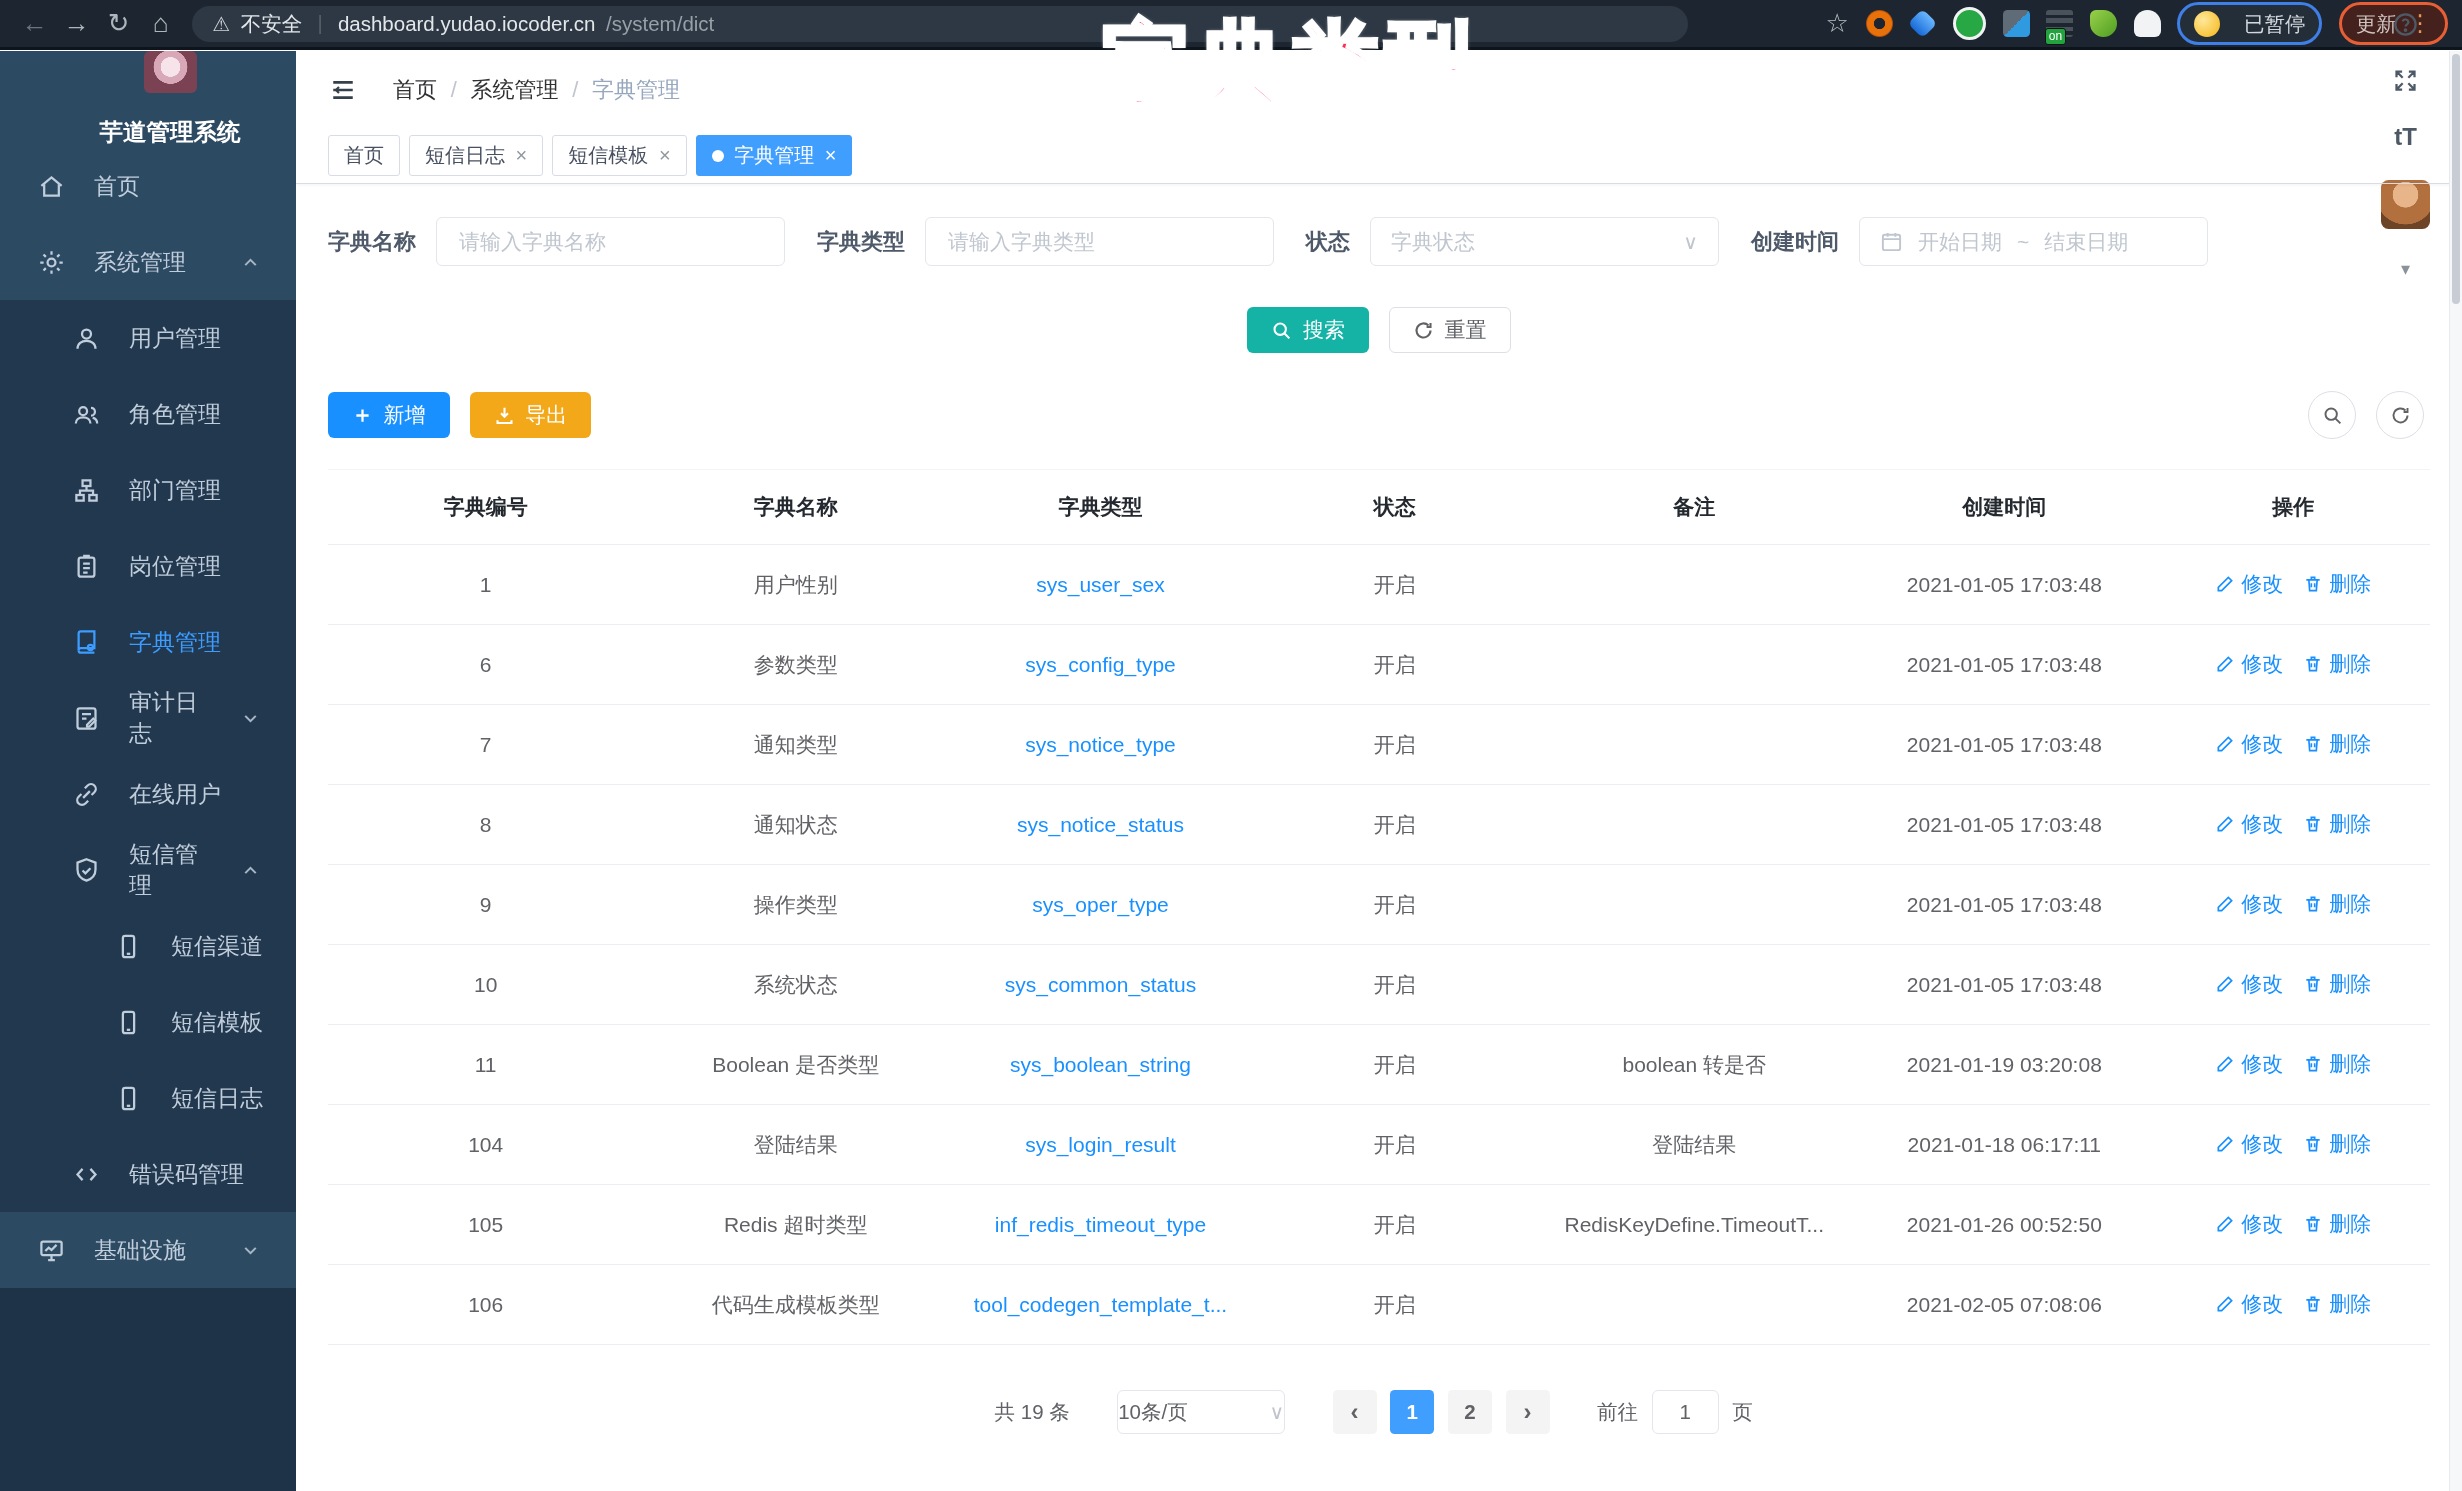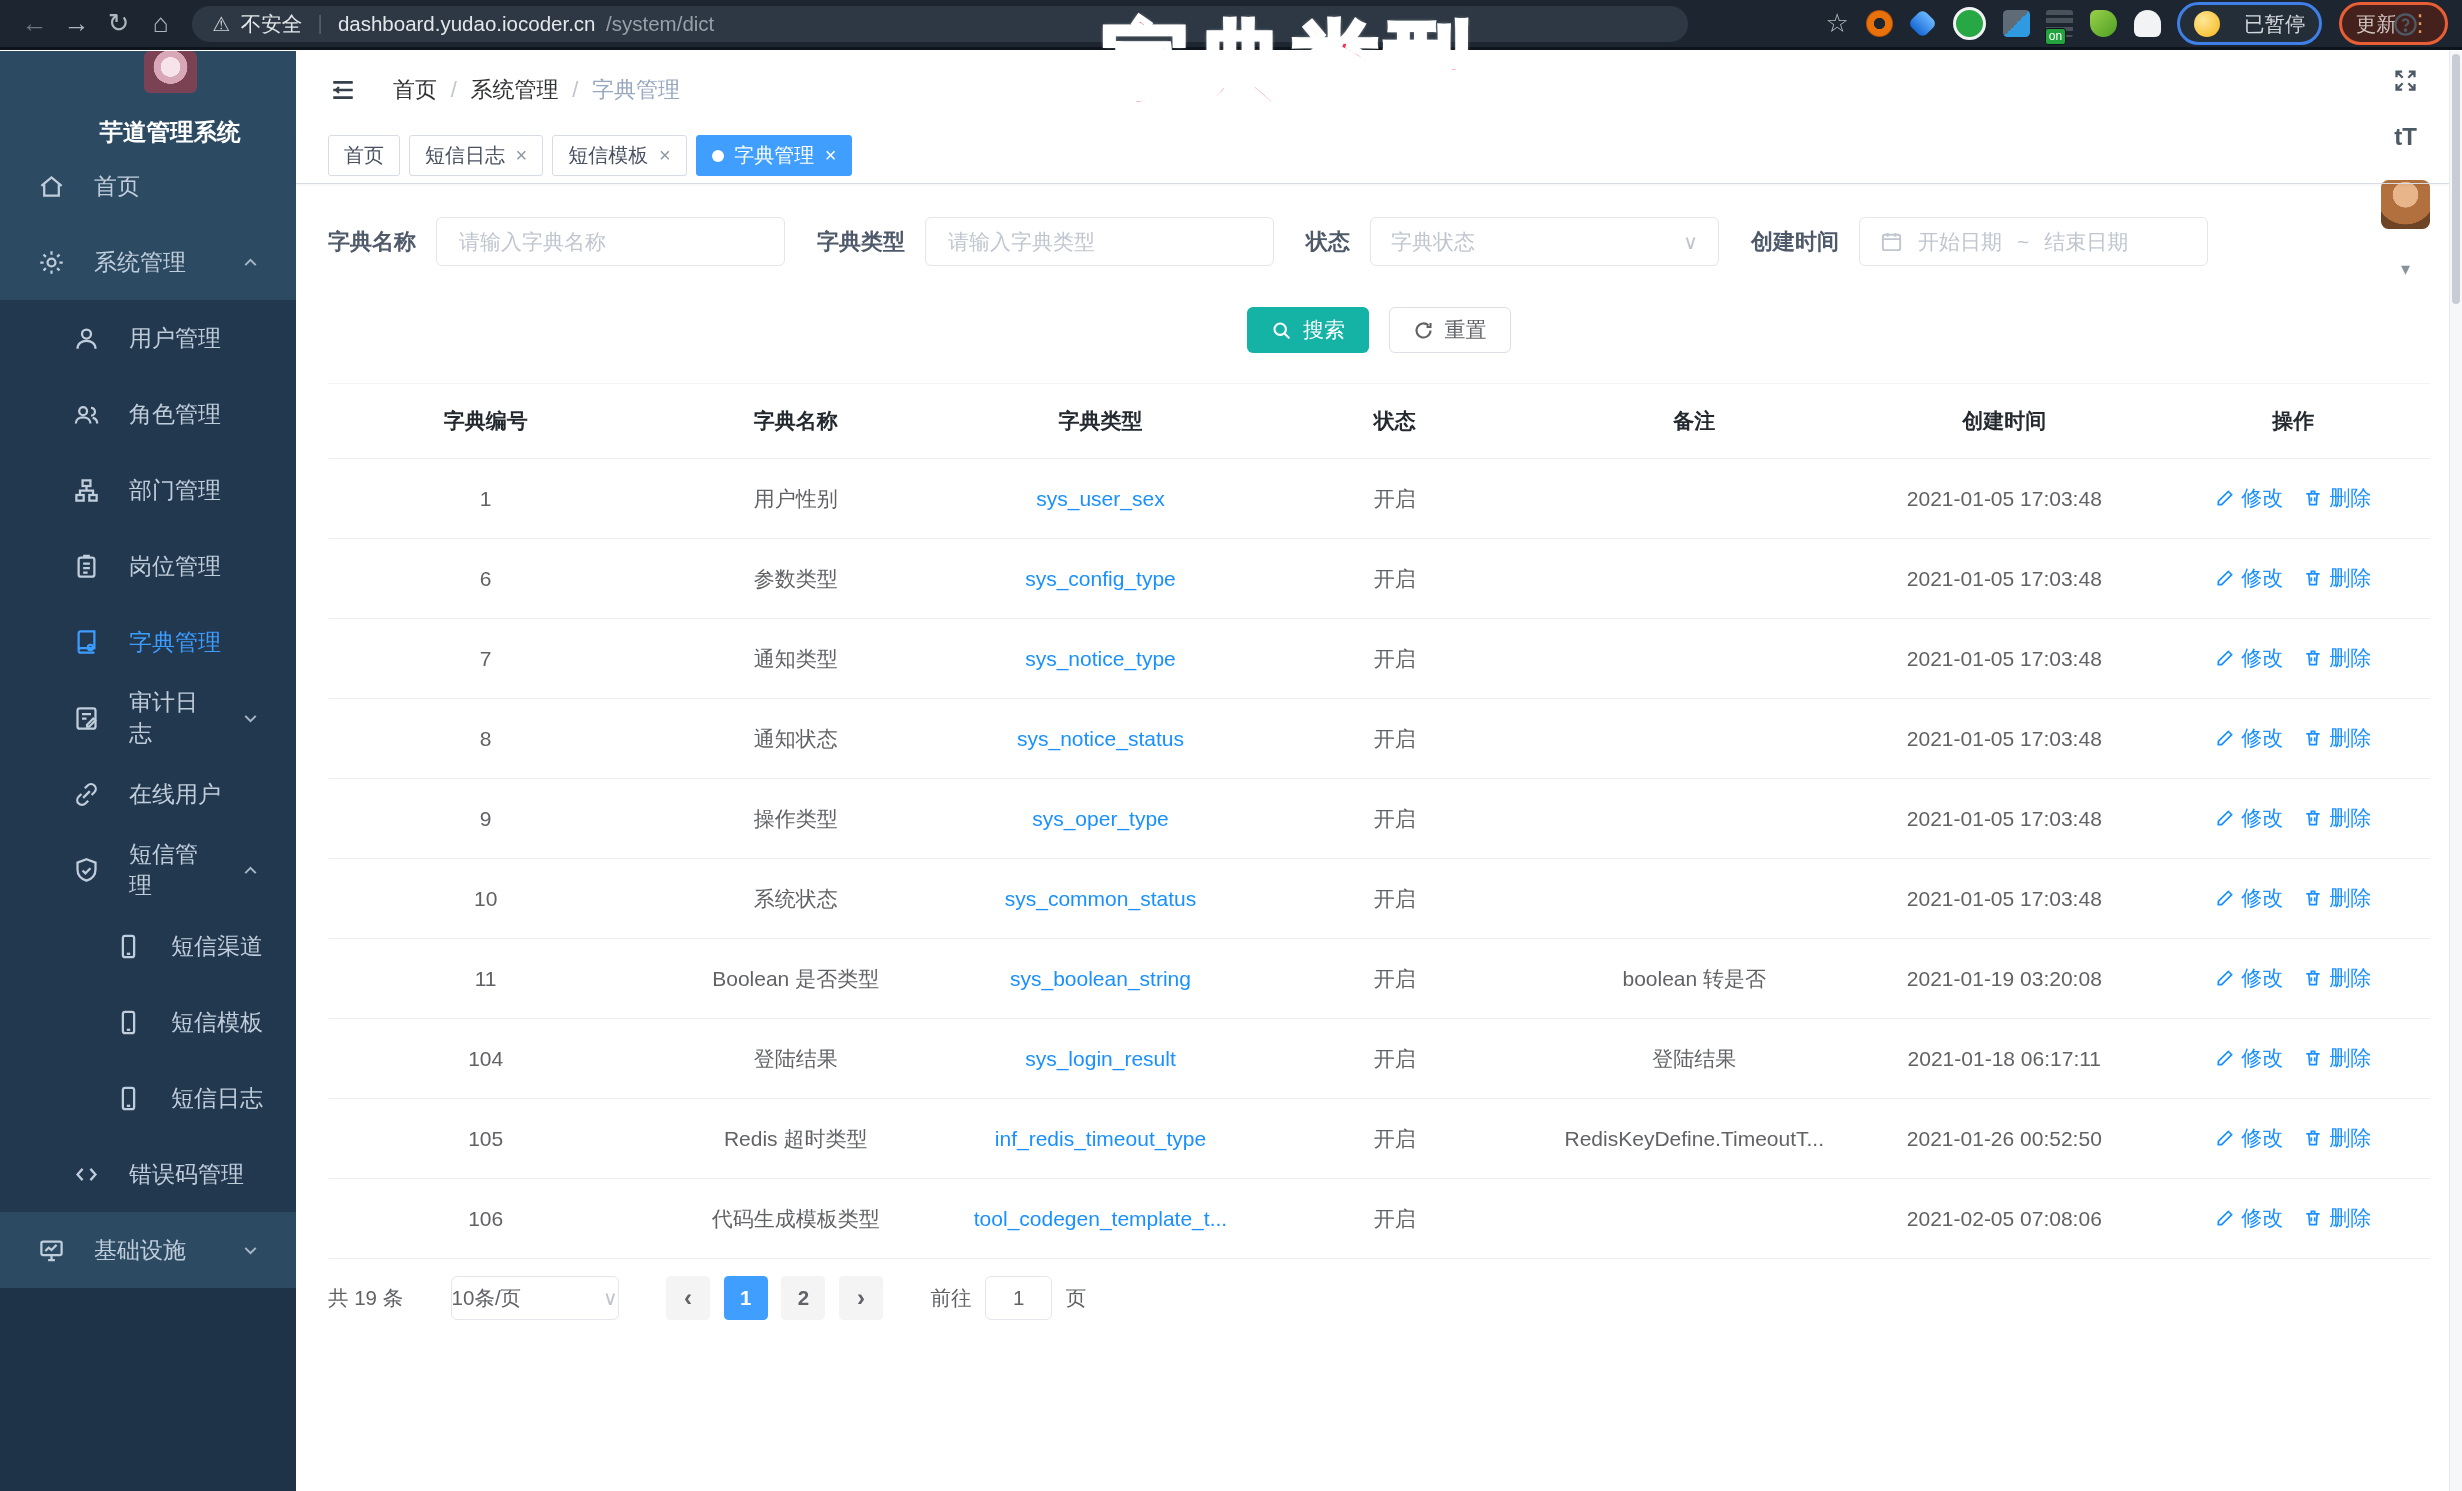--- a/index.html
+++ b/index.html
@@ -112,21 +112,21 @@
   table.dict th{color:#24292f;font-weight:bold;padding:23px 6px;border-bottom:1.5px solid #ebeef5;text-align:center;}
   table.dict td{color:#606266;padding:25px 6px;border-bottom:1.5px solid #ebeef5;text-align:center;
     overflow:hidden;text-overflow:ellipsis;white-space:nowrap;}
   table.dict{border-top:1.5px solid #f2f4f7;}
   .tlink{color:#1890ff;cursor:pointer;text-decoration:none;}
   .oplink{color:#1890ff;cursor:pointer;display:inline-flex;align-items:center;gap:6px;}
   .oplink .bic{width:20px;height:20px;}
   .opgap{display:inline-block;width:20px;}
 
   
-  .pager{display:flex;align-items:center;justify-content:flex-start;margin-top:17px;gap:13.7px;
+  .pager{display:flex;align-items:center;justify-content:center;margin-top:45px;gap:13.7px;
     font-size:20.5px;color:#606266;padding-right:10.6px;}
   .psize{width:168px;height:44px;border:1.5px solid #e3e6ec;border-radius:6px;display:flex;align-items:center;
     justify-content:center;gap:12px;color:#606266;cursor:pointer;box-sizing:border-box;}
   .pbtn{min-width:44px;height:44px;border-radius:4.6px;background:#f4f4f5;color:#606266;display:flex;
     align-items:center;justify-content:center;font-weight:600;cursor:pointer;box-sizing:border-box;padding:0 4.6px;}
   .pbtn.arrowb{font-size:24px;}
   .pbtn.active{background:#409eff;color:#fff;}
   .goto-input{width:67px;height:44px;border:1.5px solid #e3e6ec;border-radius:6px;text-align:center;
     font-size:20.5px;color:#606266;outline:none;box-sizing:border-box;}
   .pgap{width:20px;}
@@ -424,20 +424,48 @@
           </div>
           <div class="btn plain">
             <svg class="bic" viewBox="0 0 24 24" fill="none" stroke="currentColor" stroke-width="2.4">
                 <path d="M20 12a8 8 0 1 1-2.3-5.7"></path>
                 <path d="M20 3.5V8h-4.5"></path>
               </svg>
             <span>重置</span>
           </div>
         </div>
 
+        <div class="btn-row2">
+          <div class="btn blue">
+            <svg class="bic" viewBox="0 0 24 24" fill="none" stroke="currentColor" stroke-width="2.6">
+                <path d="M12 5v14M5 12h14"></path>
+              </svg>
+            <span>新增</span>
+          </div>
+          <div class="btn amber">
+            <svg class="bic" viewBox="0 0 24 24" fill="none" stroke="currentColor" stroke-width="2.4">
+                <path d="M12 3v10M8 9.5l4 4 4-4M4 17.5v3h16v-3"></path>
+              </svg>
+            <span>导出</span>
+          </div>
+          <div class="round-tools">
+            <div class="rbtn">
+              <svg class="bic" viewBox="0 0 24 24" fill="none" stroke="currentColor" stroke-width="2.2">
+                  <circle cx="10.5" cy="10.5" r="6.5"></circle>
+                  <path d="M15.5 15.5 21 21"></path>
+                </svg>
+            </div>
+            <div class="rbtn">
+              <svg class="bic" viewBox="0 0 24 24" fill="none" stroke="currentColor" stroke-width="2.2">
+                  <path d="M20 12a8 8 0 1 1-2.3-5.7"></path>
+                  <path d="M20 3.5V8h-4.5"></path>
+                </svg>
+            </div>
+          </div>
+        </div>
 
         <table class="dict">
           <colgroup>
               <col style="width:15%">
               <col style="width:14.5%">
               <col style="width:14.5%">
               <col style="width:13.5%">
               <col style="width:15%">
               <col style="width:14.5%">
               <col style="width:13%">

